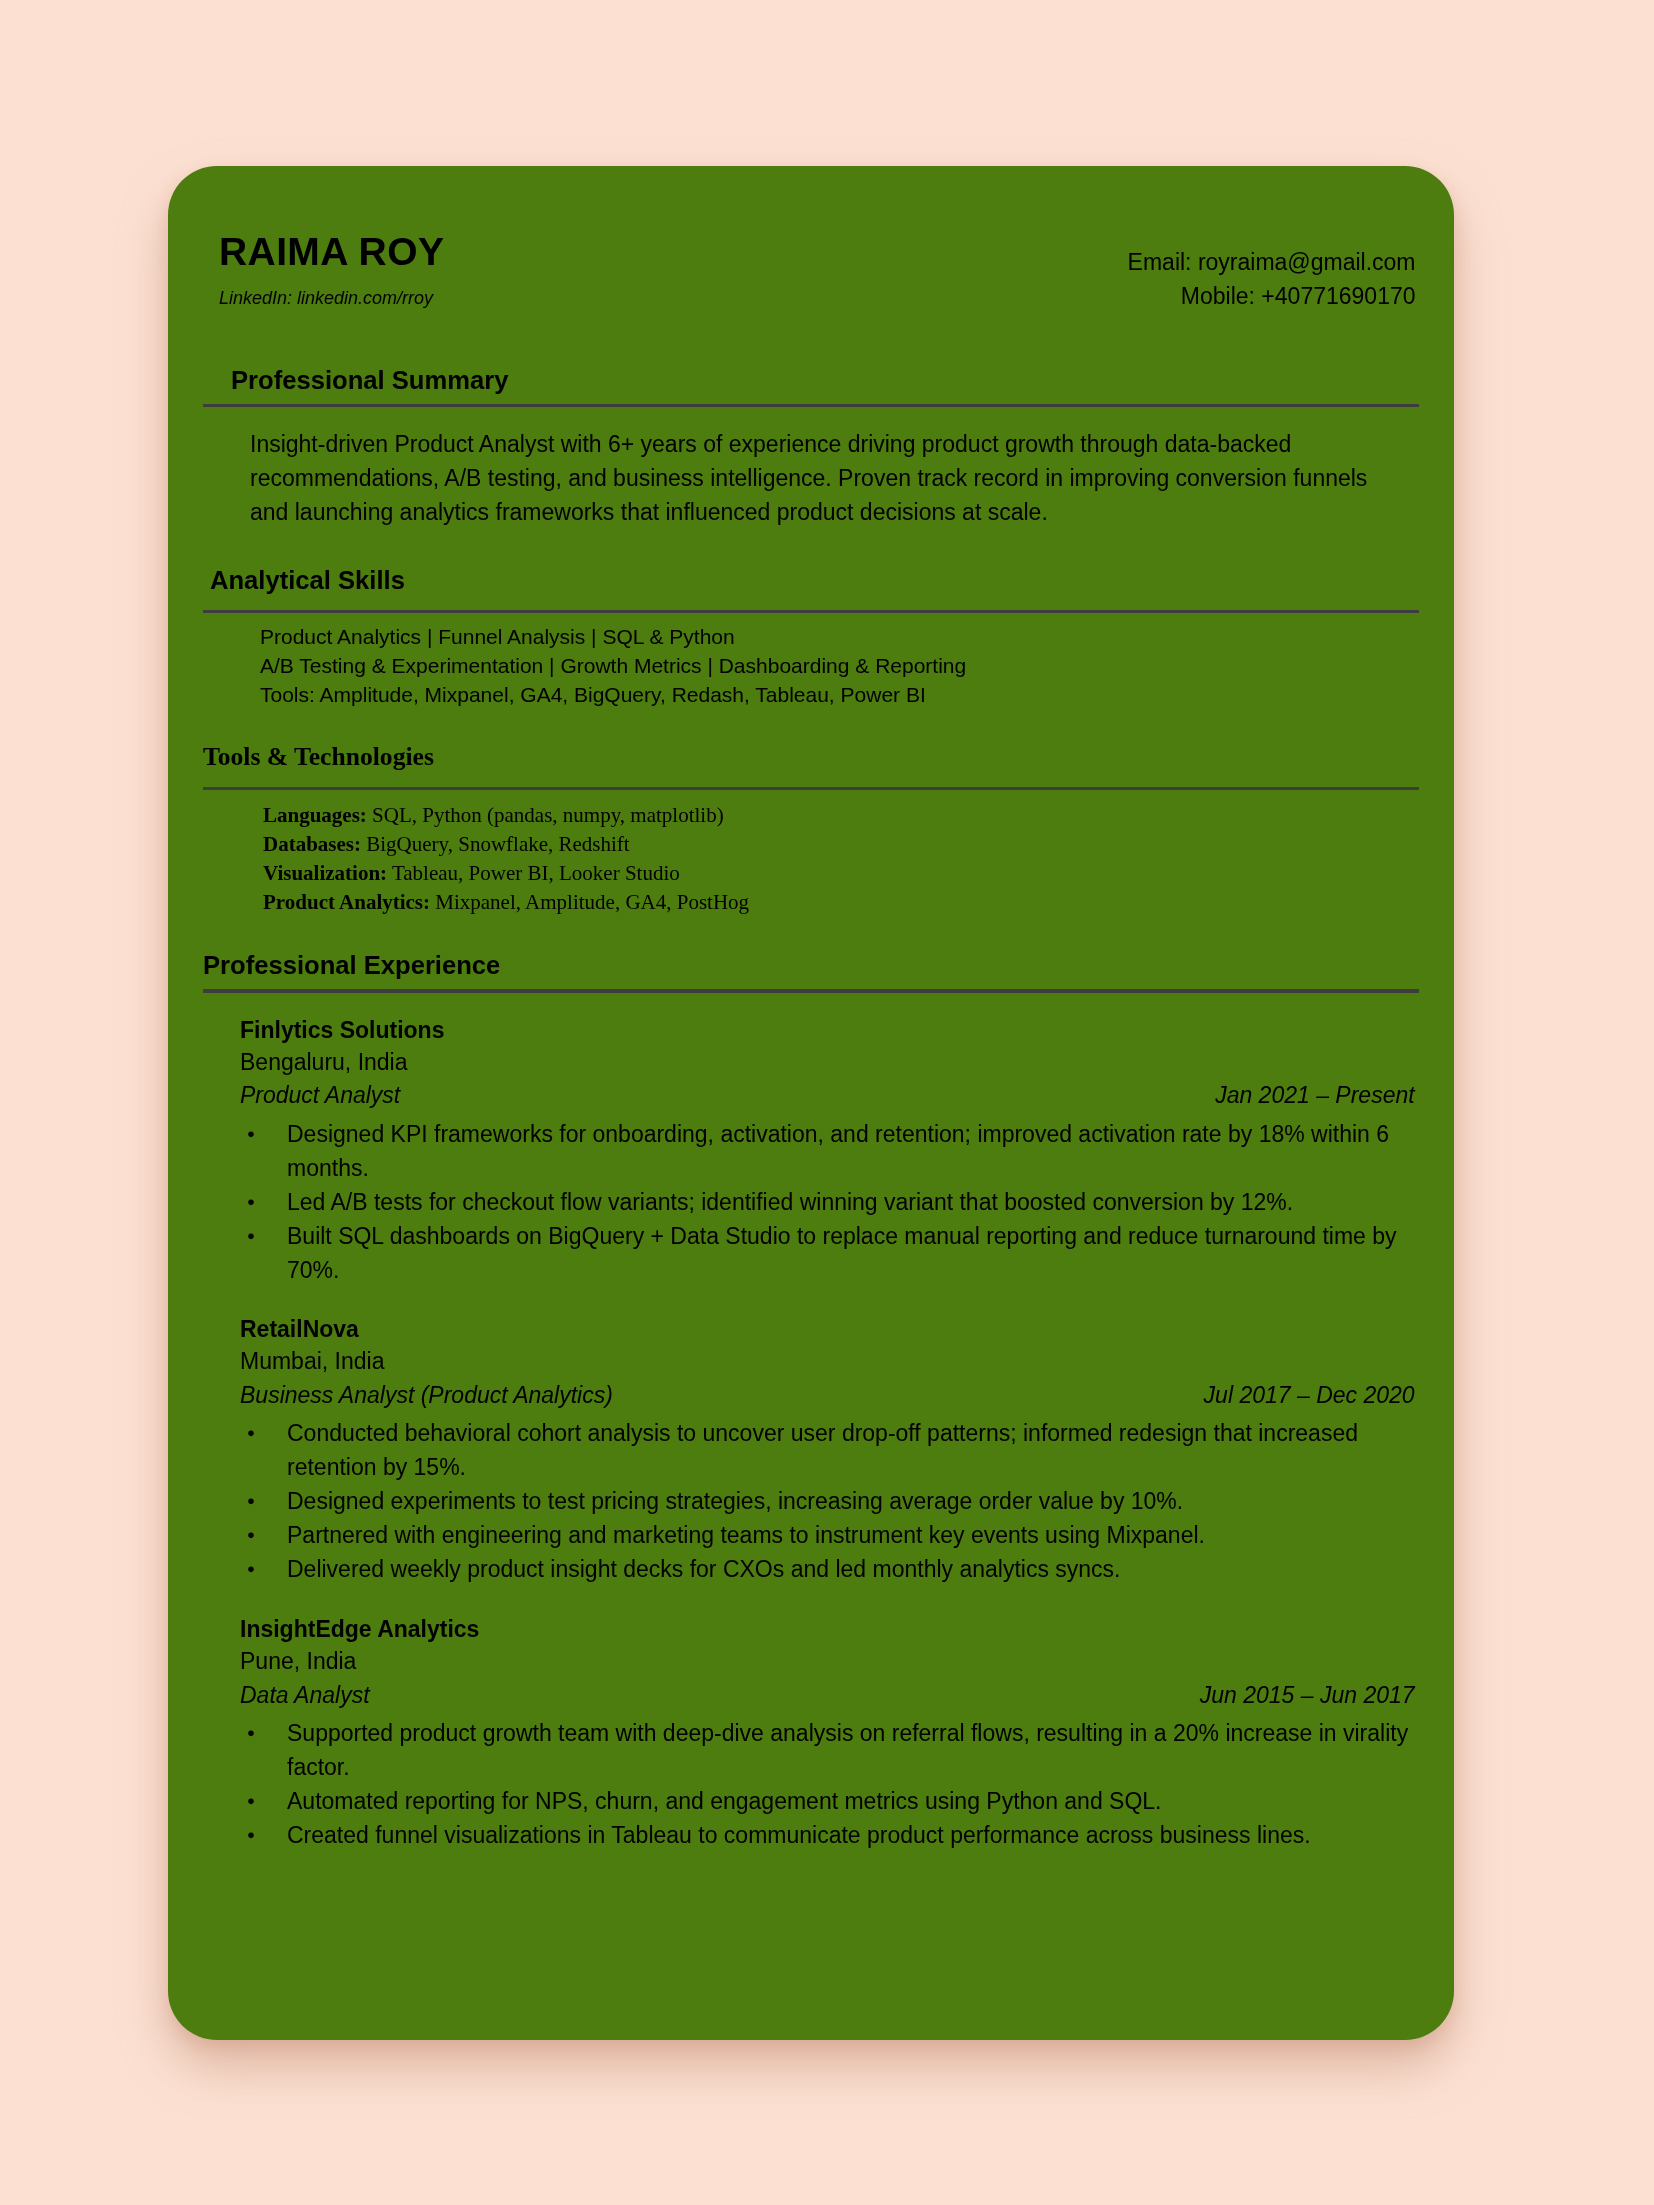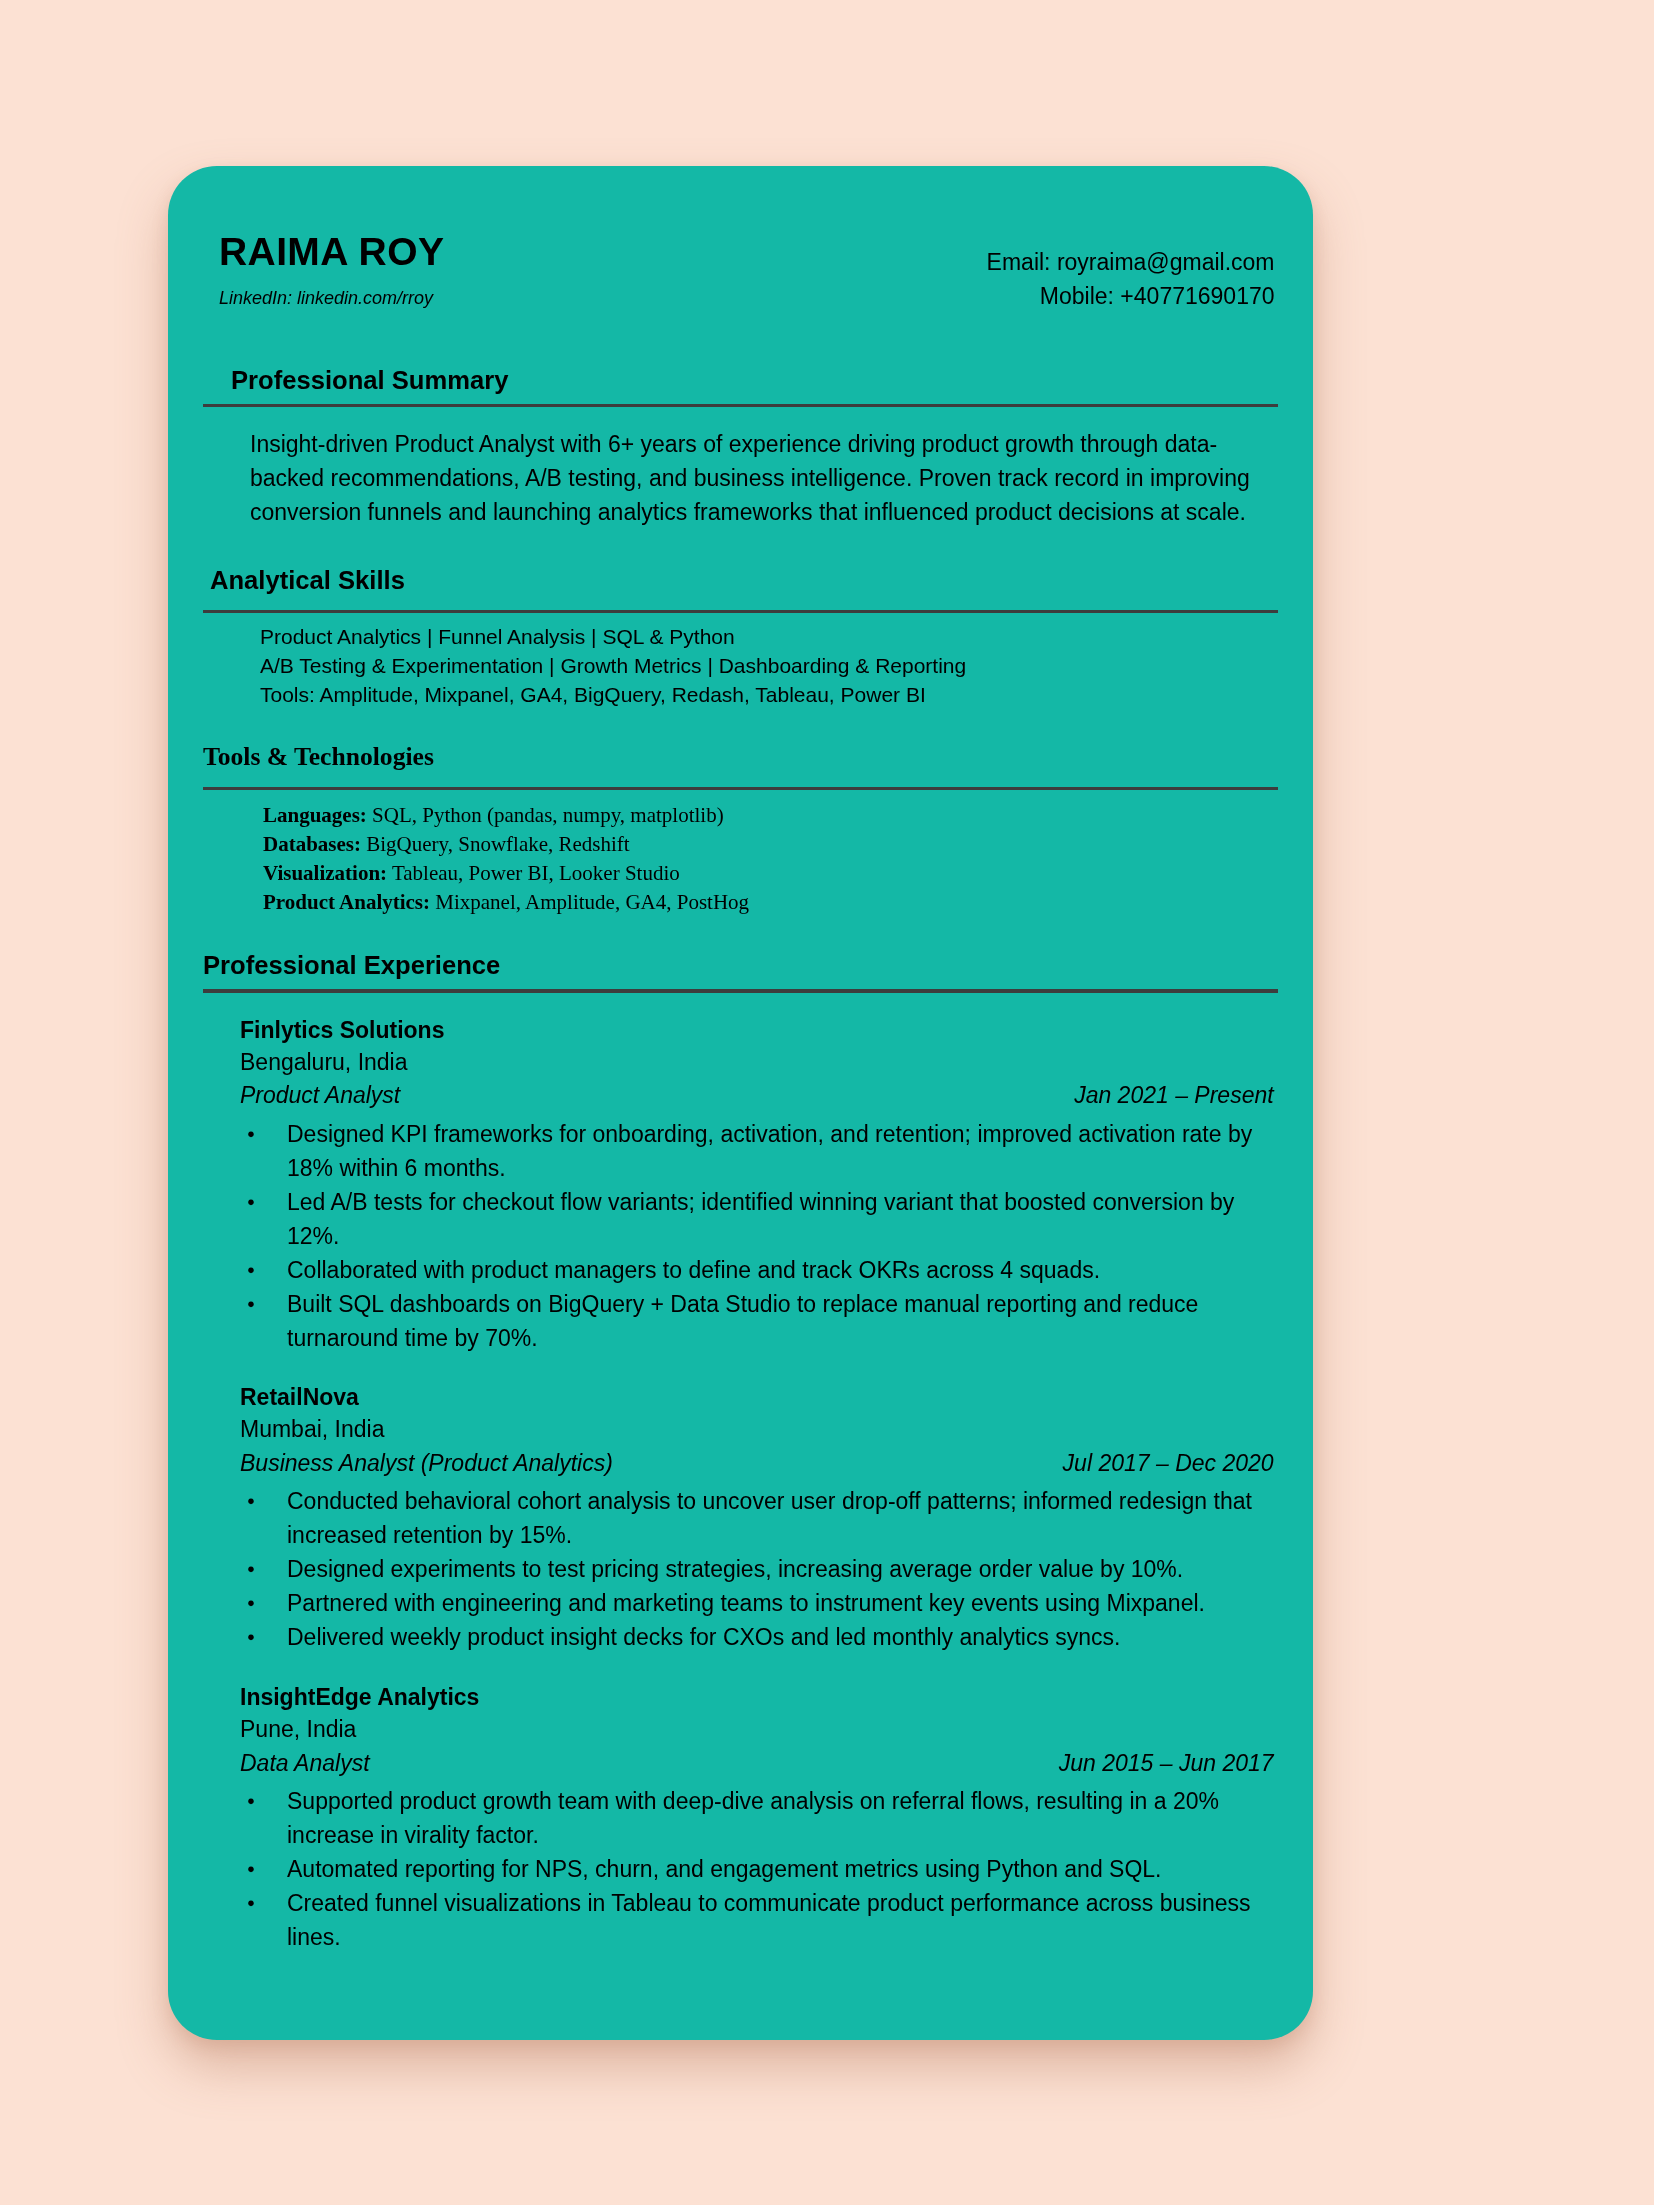--- a/index.html
+++ b/index.html
@@ -9,24 +9,24 @@
   }
   .canvas {
     width: 1654px;
     height: 2206px;
     background: #fce1d3;
     overflow: hidden;
     position: relative;
   }
   .page {
     box-sizing: border-box;
-    width: 1145px;
+    width: 1286px;
     min-height: 1874px;
     margin: 166px 168px;
-    background: #14b8a6;
+    background: #4d7c0f;
     border-radius: 49px;
     padding: 64px 35px 35px 35px;
     box-shadow: 0 26.5px 49px rgba(186, 129, 102, 0.45), 0 7px 16px rgba(186, 129, 102, 0.22);
   }
 
   
   .header { display: flex; justify-content: space-between; align-items: flex-end; }
   .header-left { margin-left: 16px; }
   .name {
     font-size: 39px;
@@ -165,21 +165,20 @@
             <div class="title-row">
               <span class="italic">Product Analyst</span>
               <span class="italic">Jan 2021 – Present</span>
             </div>
             <ul class="bullets">
 
                 <li>Designed KPI frameworks for onboarding, activation, and retention; improved activation rate by 18% within 6 months.</li>
 
                 <li>Led A/B tests for checkout flow variants; identified winning variant that boosted conversion by 12%.</li>
 
-                <li>Collaborated with product managers to define and track OKRs across 4 squads.</li>
 
                 <li>Built SQL dashboards on BigQuery + Data Studio to replace manual reporting and reduce turnaround time by 70%.</li>
               </ul>
           </article>
 
           <article class="job">
             <p class="company">RetailNova</p>
             <p class="location">Mumbai, India</p>
             <div class="title-row">
               <span class="italic">Business Analyst (Product Analytics)</span>

